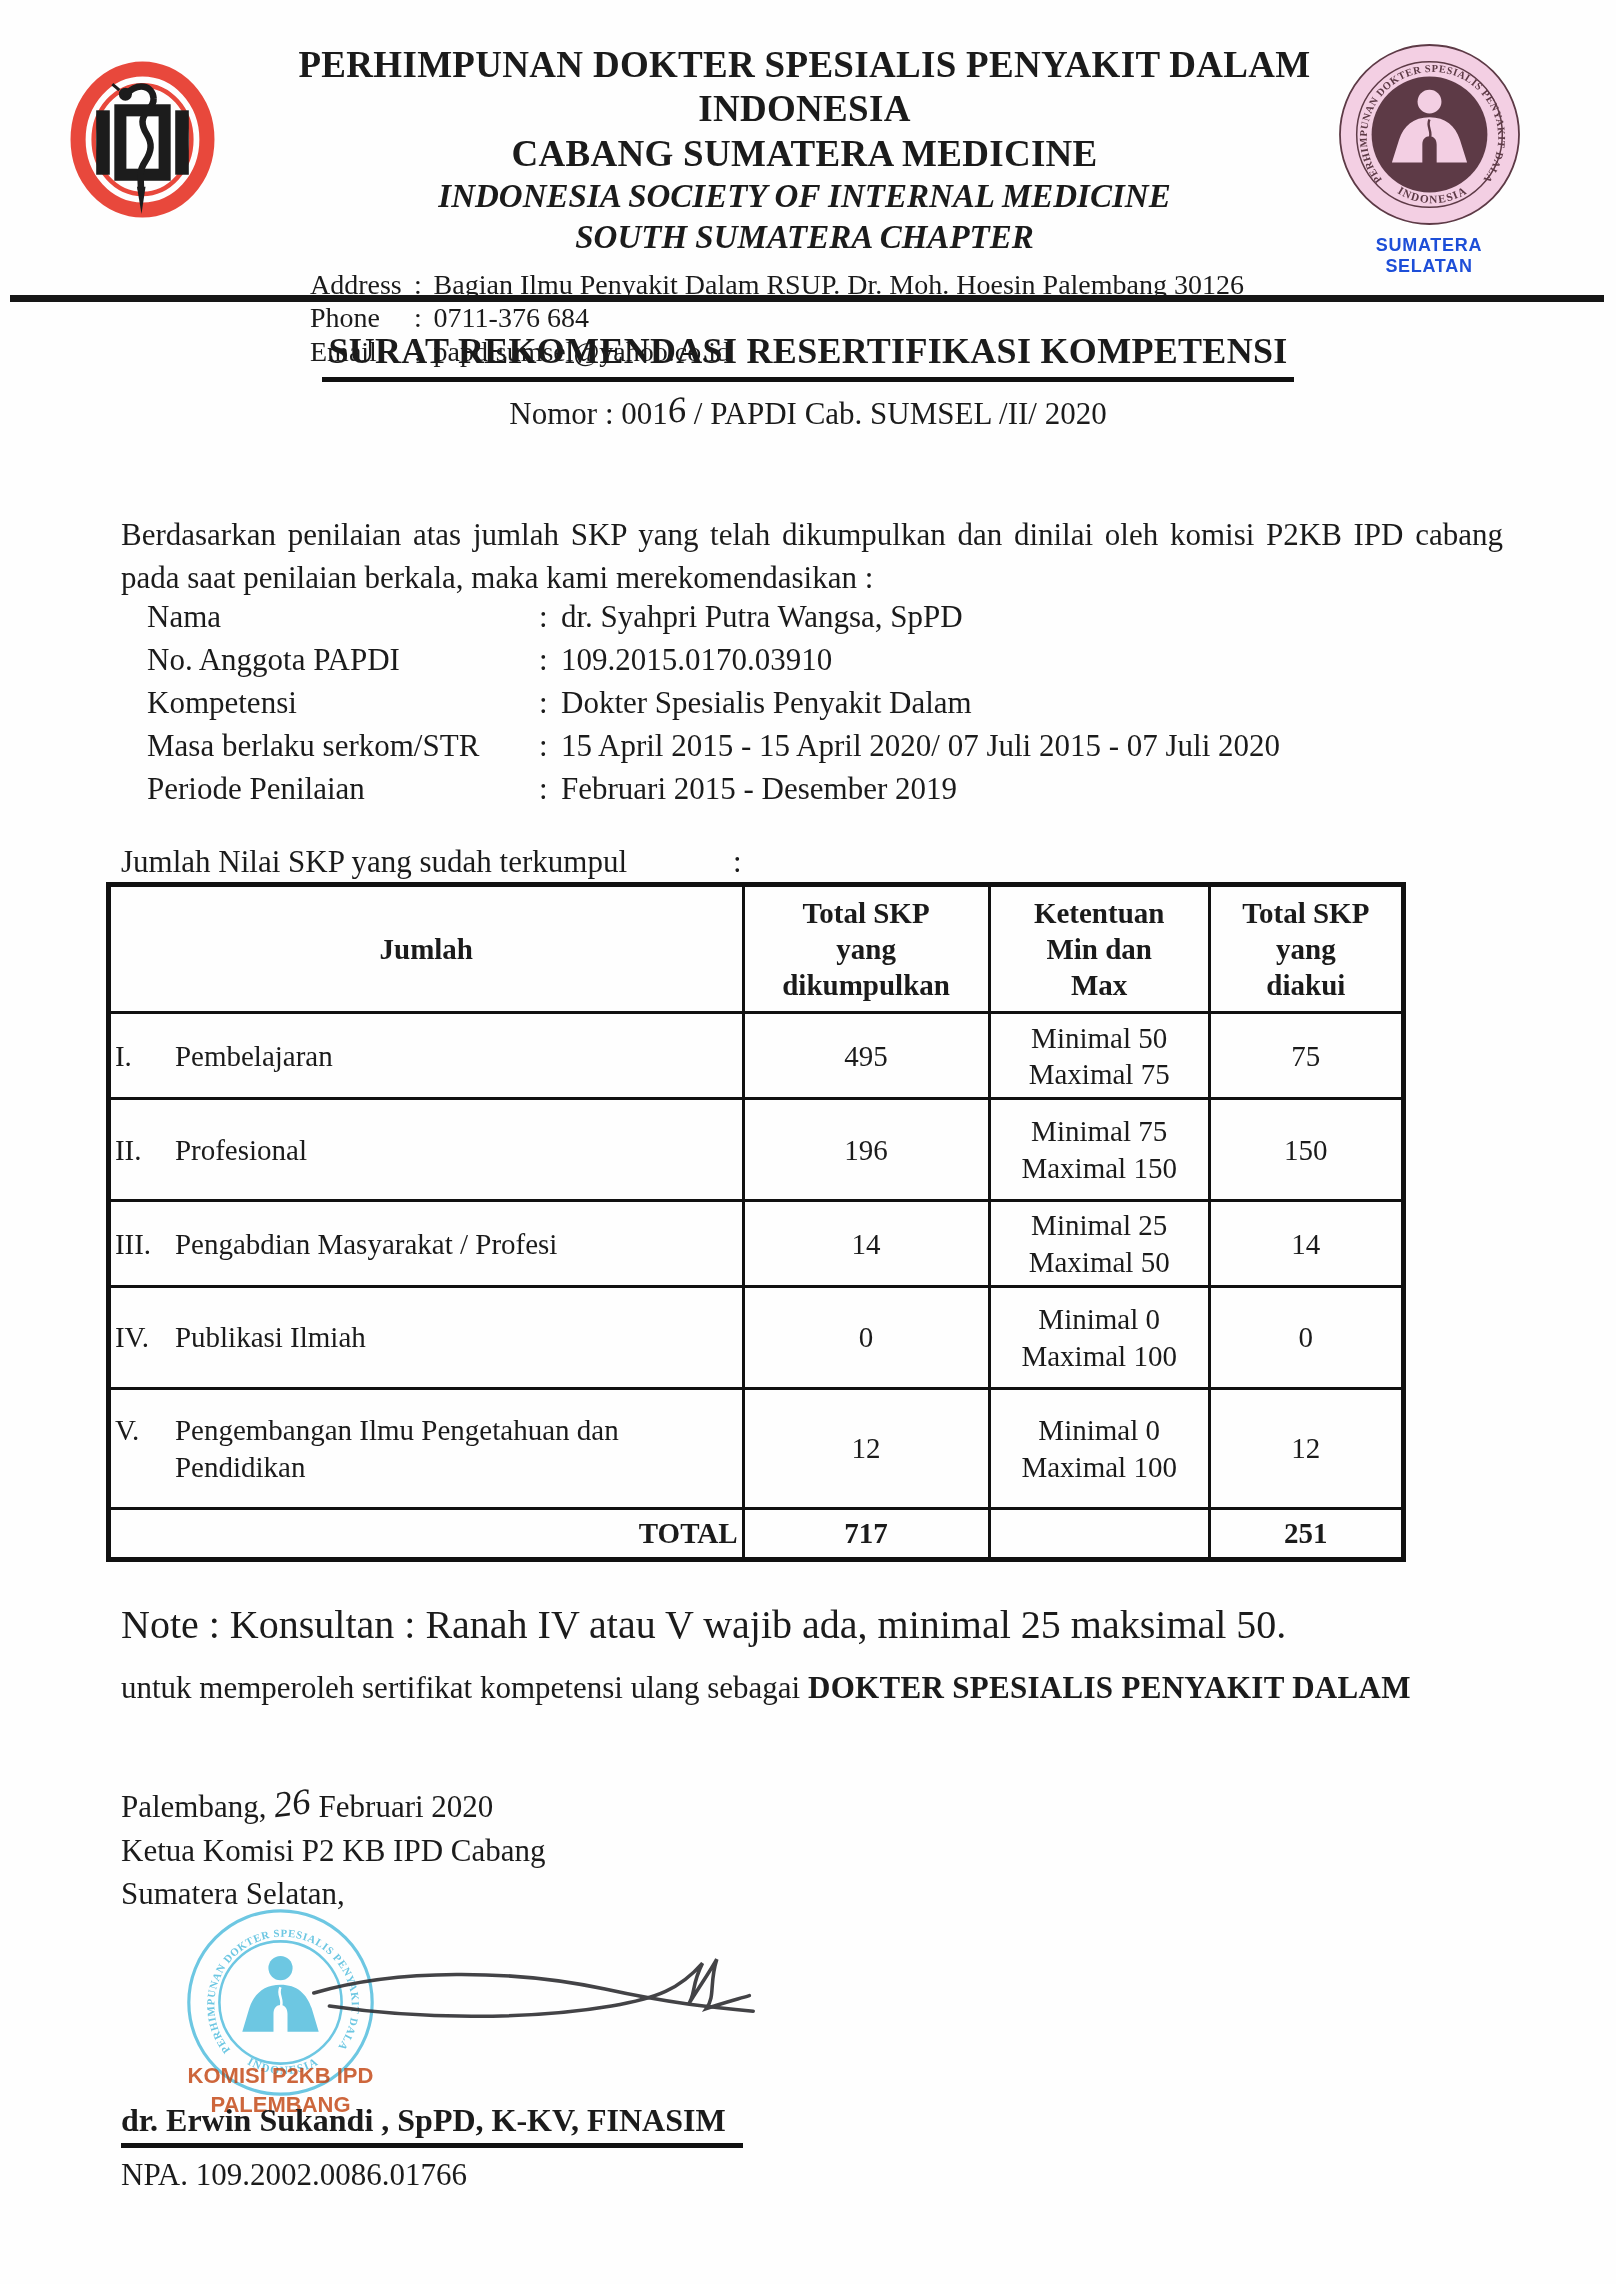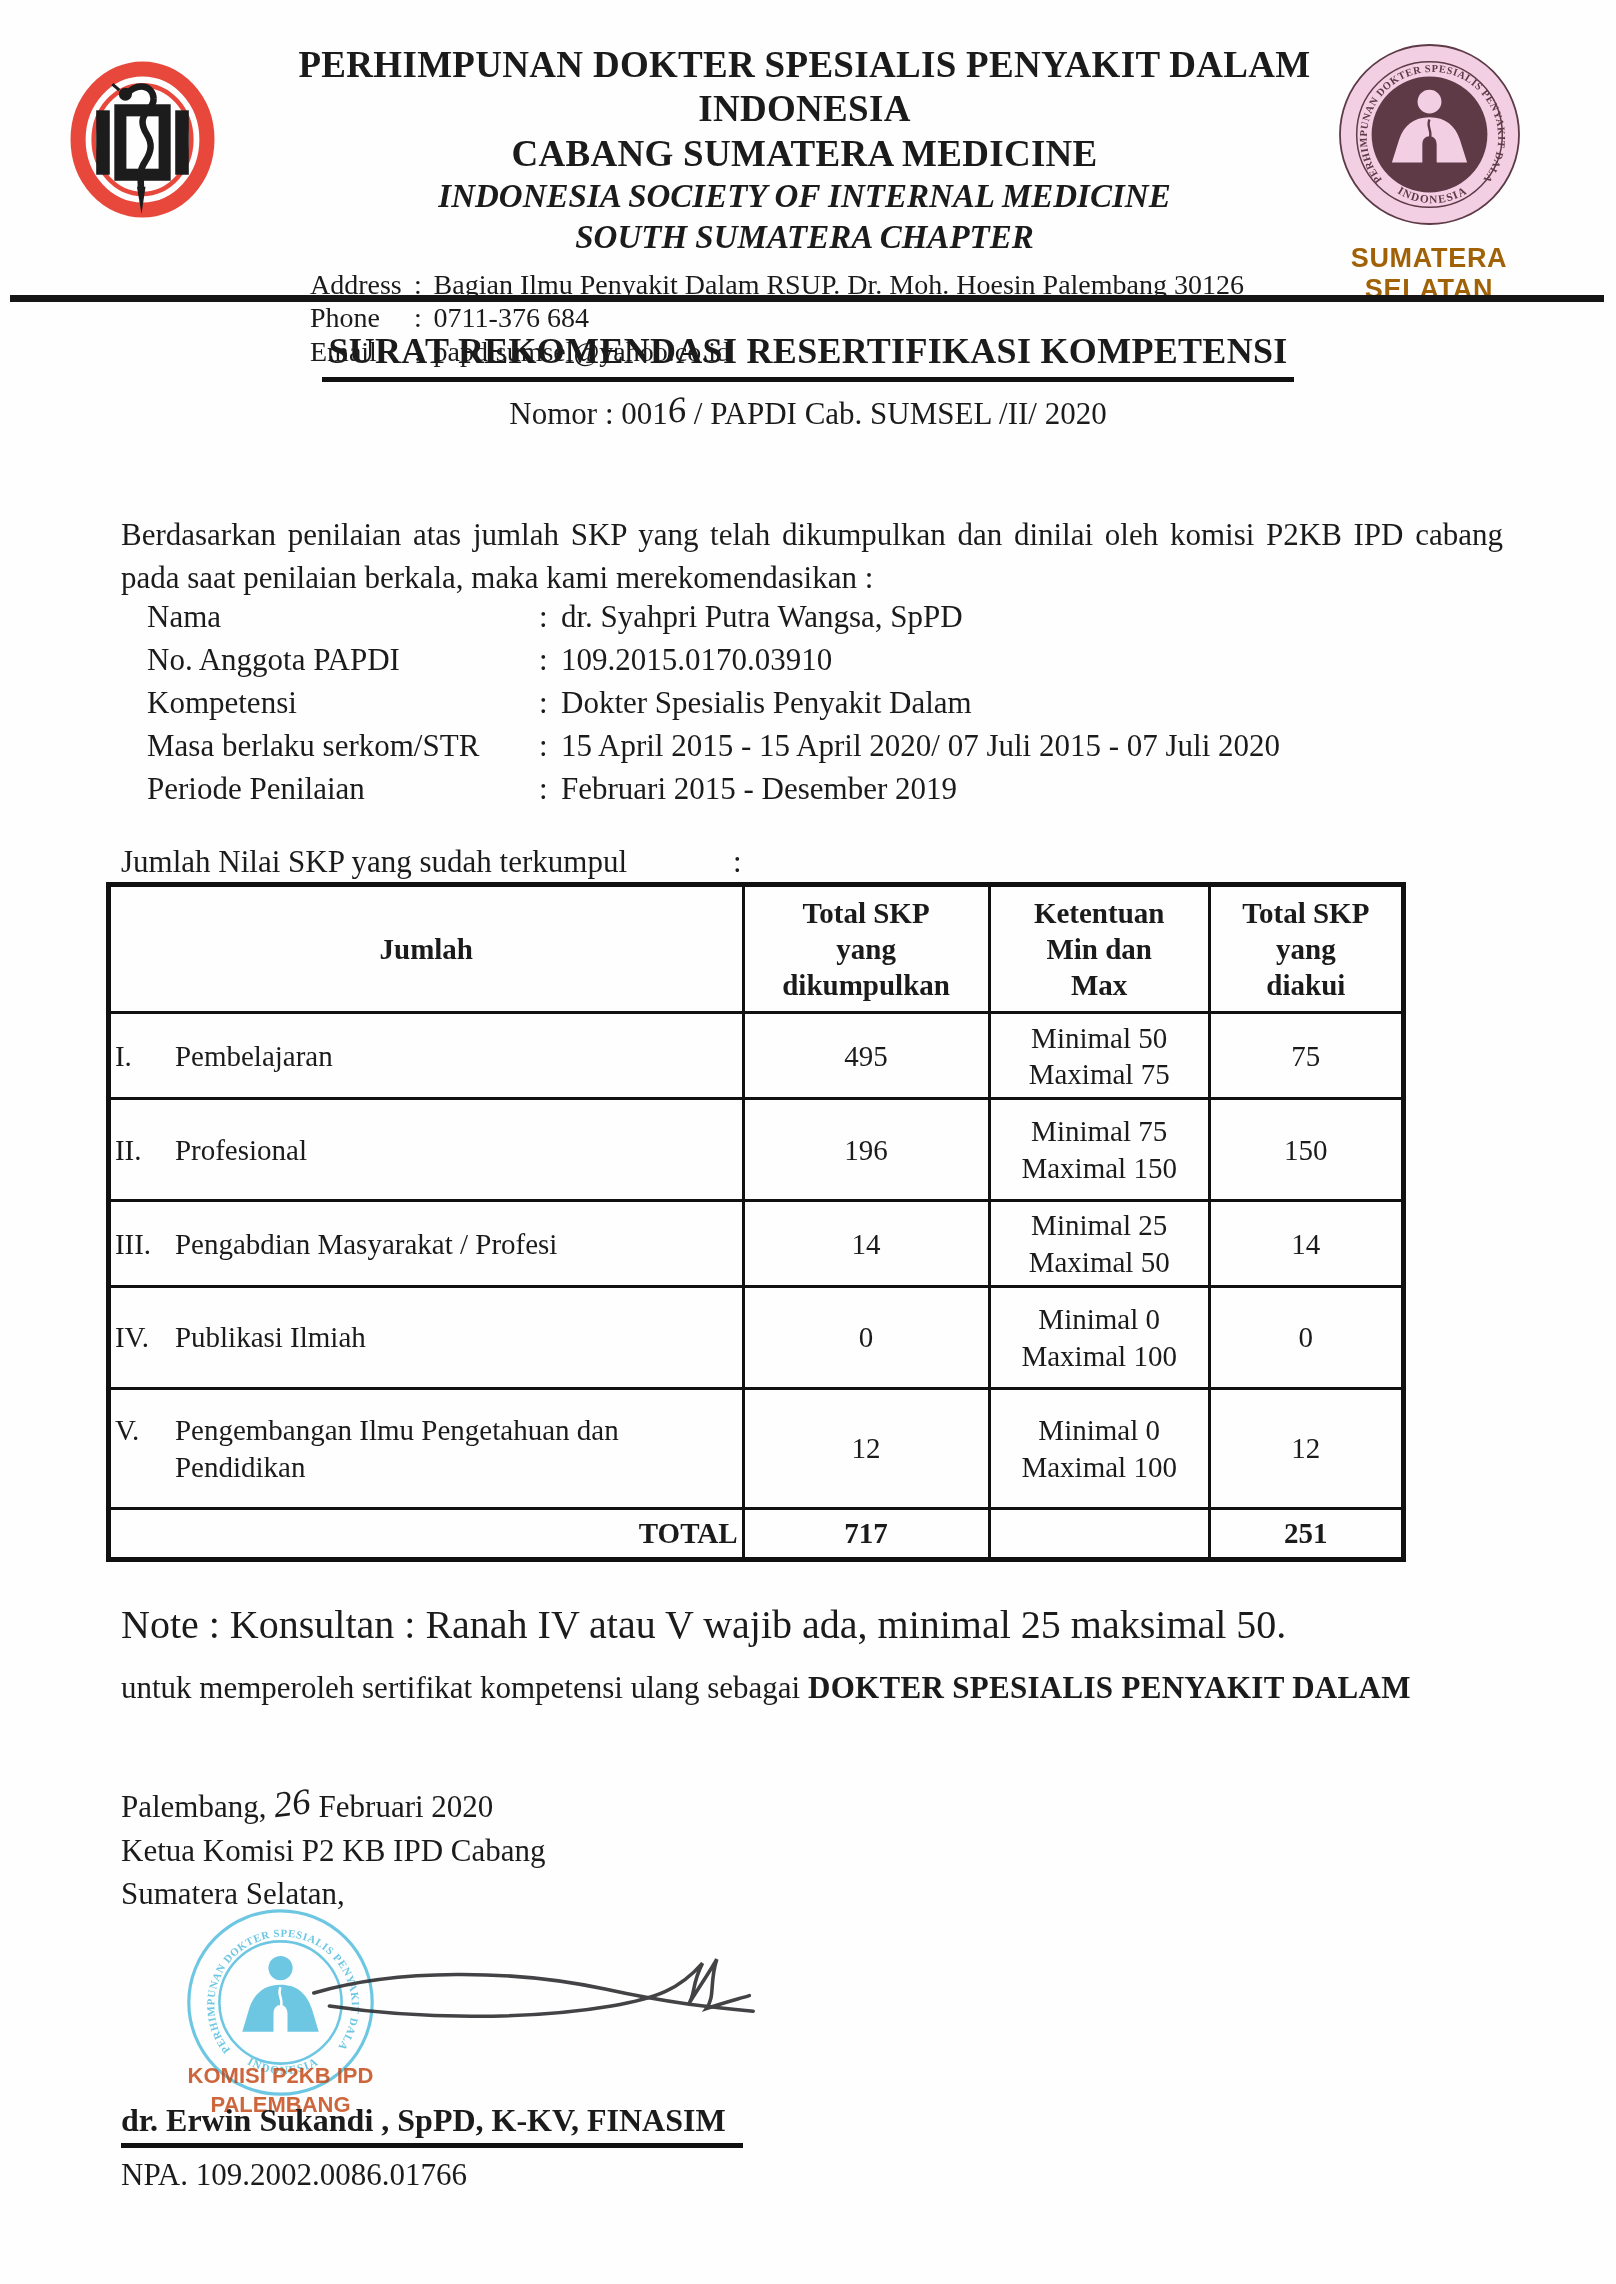--- a/index.html
+++ b/index.html
@@ -4,22 +4,22 @@
 <style>
   html,body{margin:0;padding:0;background:#ffffff;}
   .page{
     position:relative;width:1616px;height:2284px;background:#fefefe;
     font-family:"Liberation Serif","DejaVu Serif",serif;color:#1b1b1b;overflow:hidden;
   }
   
   .idi-logo{position:absolute;left:67px;top:52px;width:151px;height:175px;}
   .papdi-block{position:absolute;left:1331px;top:42px;width:196px;text-align:center;}
   .papdi-logo{width:185px;height:185px;display:block;margin:0 auto;}
-  .papdi-caption{margin-top:16px;font-family:"Liberation Sans","DejaVu Sans",sans-serif;
-    font-weight:bold;font-size:27px;letter-spacing:0.7px;color:#a16207;}
+  .papdi-caption{margin-top:8px;font-family:"Liberation Sans","DejaVu Sans",sans-serif;
+    font-weight:bold;font-size:18px;letter-spacing:0.7px;color:#1d4ed8;}
   .lh-text{position:absolute;left:240px;top:43px;width:1129px;text-align:center;}
   .lh1{font-size:37px;font-weight:bold;letter-spacing:0.3px;line-height:1.2;}
   .lh2{font-size:37px;font-weight:bold;letter-spacing:0.3px;line-height:1.2;}
   .lh3{font-size:33px;font-weight:bold;font-style:italic;line-height:1.25;}
   .lh4{font-size:33px;font-weight:bold;font-style:italic;line-height:1.25;}
   .contact{margin:9px 0 0 70px;text-align:left;font-size:28px;line-height:1.2;}
   .c-row{display:grid;grid-template-columns:104px 19.6px auto;}
   .rule{position:absolute;left:9.8px;top:295px;width:1594px;height:7.2px;background:#161616;}
   
   .title-block{position:absolute;left:0;top:330px;width:1616px;text-align:center;}

